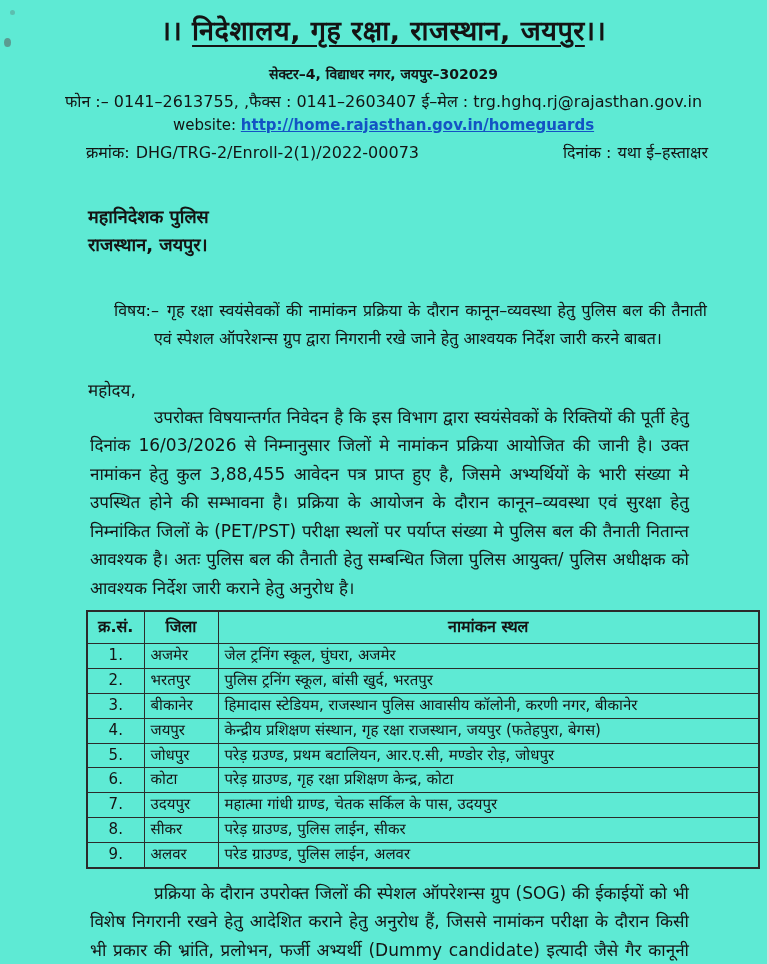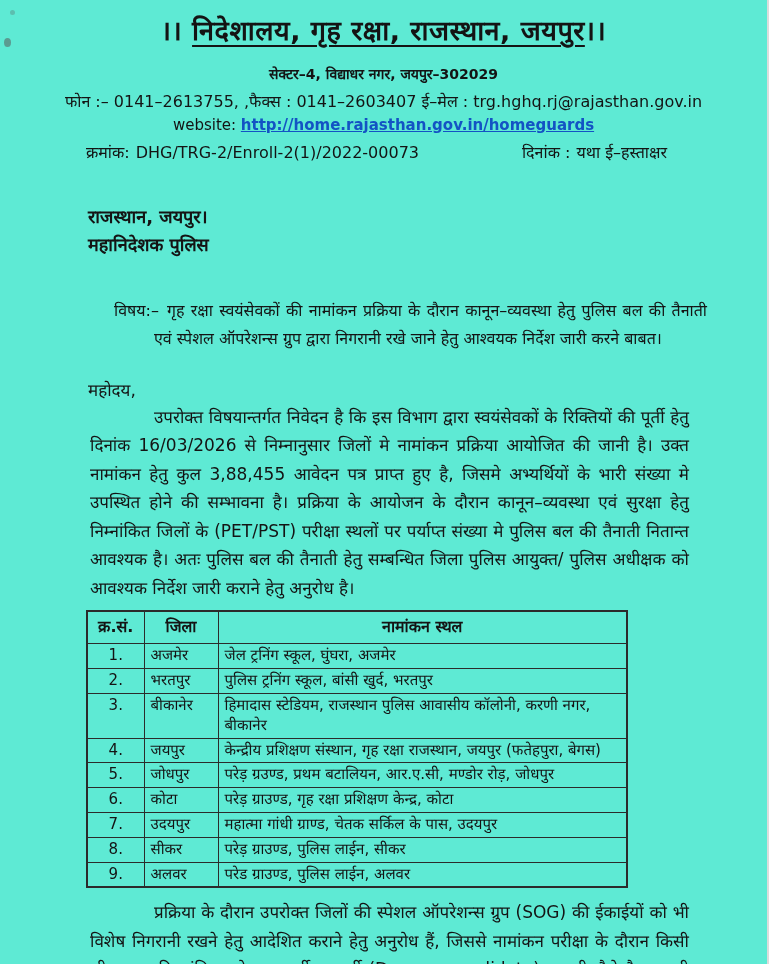--- a/index.html
+++ b/index.html
@@ -23,21 +23,21 @@
   .lh-title{font-size:27px;font-weight:bold;letter-spacing:.5px;line-height:1.25;}
   .lh-title .bars{text-decoration:none;font-weight:bold;}
   .lh-title .t-main{text-decoration:underline;text-underline-offset:5px;text-decoration-thickness:2px;}
   .lh-address{font-size:14px;margin-top:16px;font-weight:600;}
   .lh-contact{font-size:16px;margin-top:7px;}
   .lh-website{font-size:15px;margin-top:4px;}
   .lh-website a{color:#1353c4;font-weight:600;text-align:center;}
   .ref-row{
     display:flex;justify-content:space-between;
     font-size:16px;margin-top:7px;
-    padding-left:86px;padding-right:100px;
+    padding-left:86px;padding-right:59px;
   }
   .ref-left .lbl,.ref-right .lbl{margin-right:6px;}
 
   
   .addressee{margin:40px 0 0 88px;font-size:18px;font-weight:600;line-height:28px;}
   .subject{
     margin:38px 60px 0 114px;
     font-size:16px;line-height:28.5px;
     text-align:justify;
     text-indent:-40px;padding-left:40px;
@@ -47,21 +47,21 @@
   .para{
     margin:2px 78px 0 90px;
     font-size:17px;line-height:28.5px;
     text-align:justify;
     text-indent:64px;
   }
 
   
   table.enroll{
     margin:8px 0 0 86px;
-    width:542px;
+    width:674px;
     border-collapse:collapse;
     font-size:15px;
     table-layout:fixed;
   }
   table.enroll th,table.enroll td{
     border:1px solid #2b2b2b;
     padding:2px 6px;
     line-height:1.32;
     vertical-align:top;
     overflow:hidden;
@@ -96,22 +96,22 @@
       <div class="ref-left">
         <span class="lbl">क्रमांक:</span><span>DHG/TRG-2/Enroll-2(1)/2022-00073</span>
       </div>
       <div class="ref-right">
         <span class="lbl">दिनांक :</span><span>यथा ई–हस्ताक्षर</span>
       </div>
     </div>
   </div>
 
   <div class="addressee">
+    <div>महानिदेशक पुलिस</div>
     <div>राजस्थान, जयपुर।</div>
-    <div>महानिदेशक पुलिस</div>
   </div>
 
   <div class="subject">
     <span class="subj-label">विषय:–</span><span>गृह रक्षा स्वयंसेवकों की नामांकन प्रक्रिया के दौरान कानून–व्यवस्था हेतु पुलिस बल की तैनाती एवं स्पेशल ऑपरेशन्स ग्रुप द्वारा निगरानी रखे जाने हेतु आश्वयक निर्देश जारी करने बाबत।</span>
   </div>
 
   <div class="salutation">महोदय,</div>
   <p class="para">उपरोक्त विषयान्तर्गत निवेदन है कि इस विभाग द्वारा स्वयंसेवकों के रिक्तियों की पूर्ती हेतु दिनांक 16/03/2026 से निम्नानुसार जिलों मे नामांकन प्रक्रिया आयोजित की जानी है। उक्त नामांकन हेतु कुल 3,88,455 आवेदन पत्र प्राप्त हुए है, जिसमे अभ्यर्थियों  के भारी संख्या मे उपस्थित होने की सम्भावना है। प्रक्रिया के आयोजन के दौरान कानून–व्यवस्था एवं सुरक्षा हेतु निम्नांकित जिलों के (PET/PST) परीक्षा स्थलों पर पर्याप्त संख्या मे पुलिस बल की तैनाती नितान्त आवश्यक है। अतः पुलिस बल की तैनाती हेतु सम्बन्धित  जिला पुलिस आयुक्त/ पुलिस अधीक्षक को आवश्यक निर्देश जारी कराने हेतु अनुरोध है।</p>
 
   <table class="enroll">

